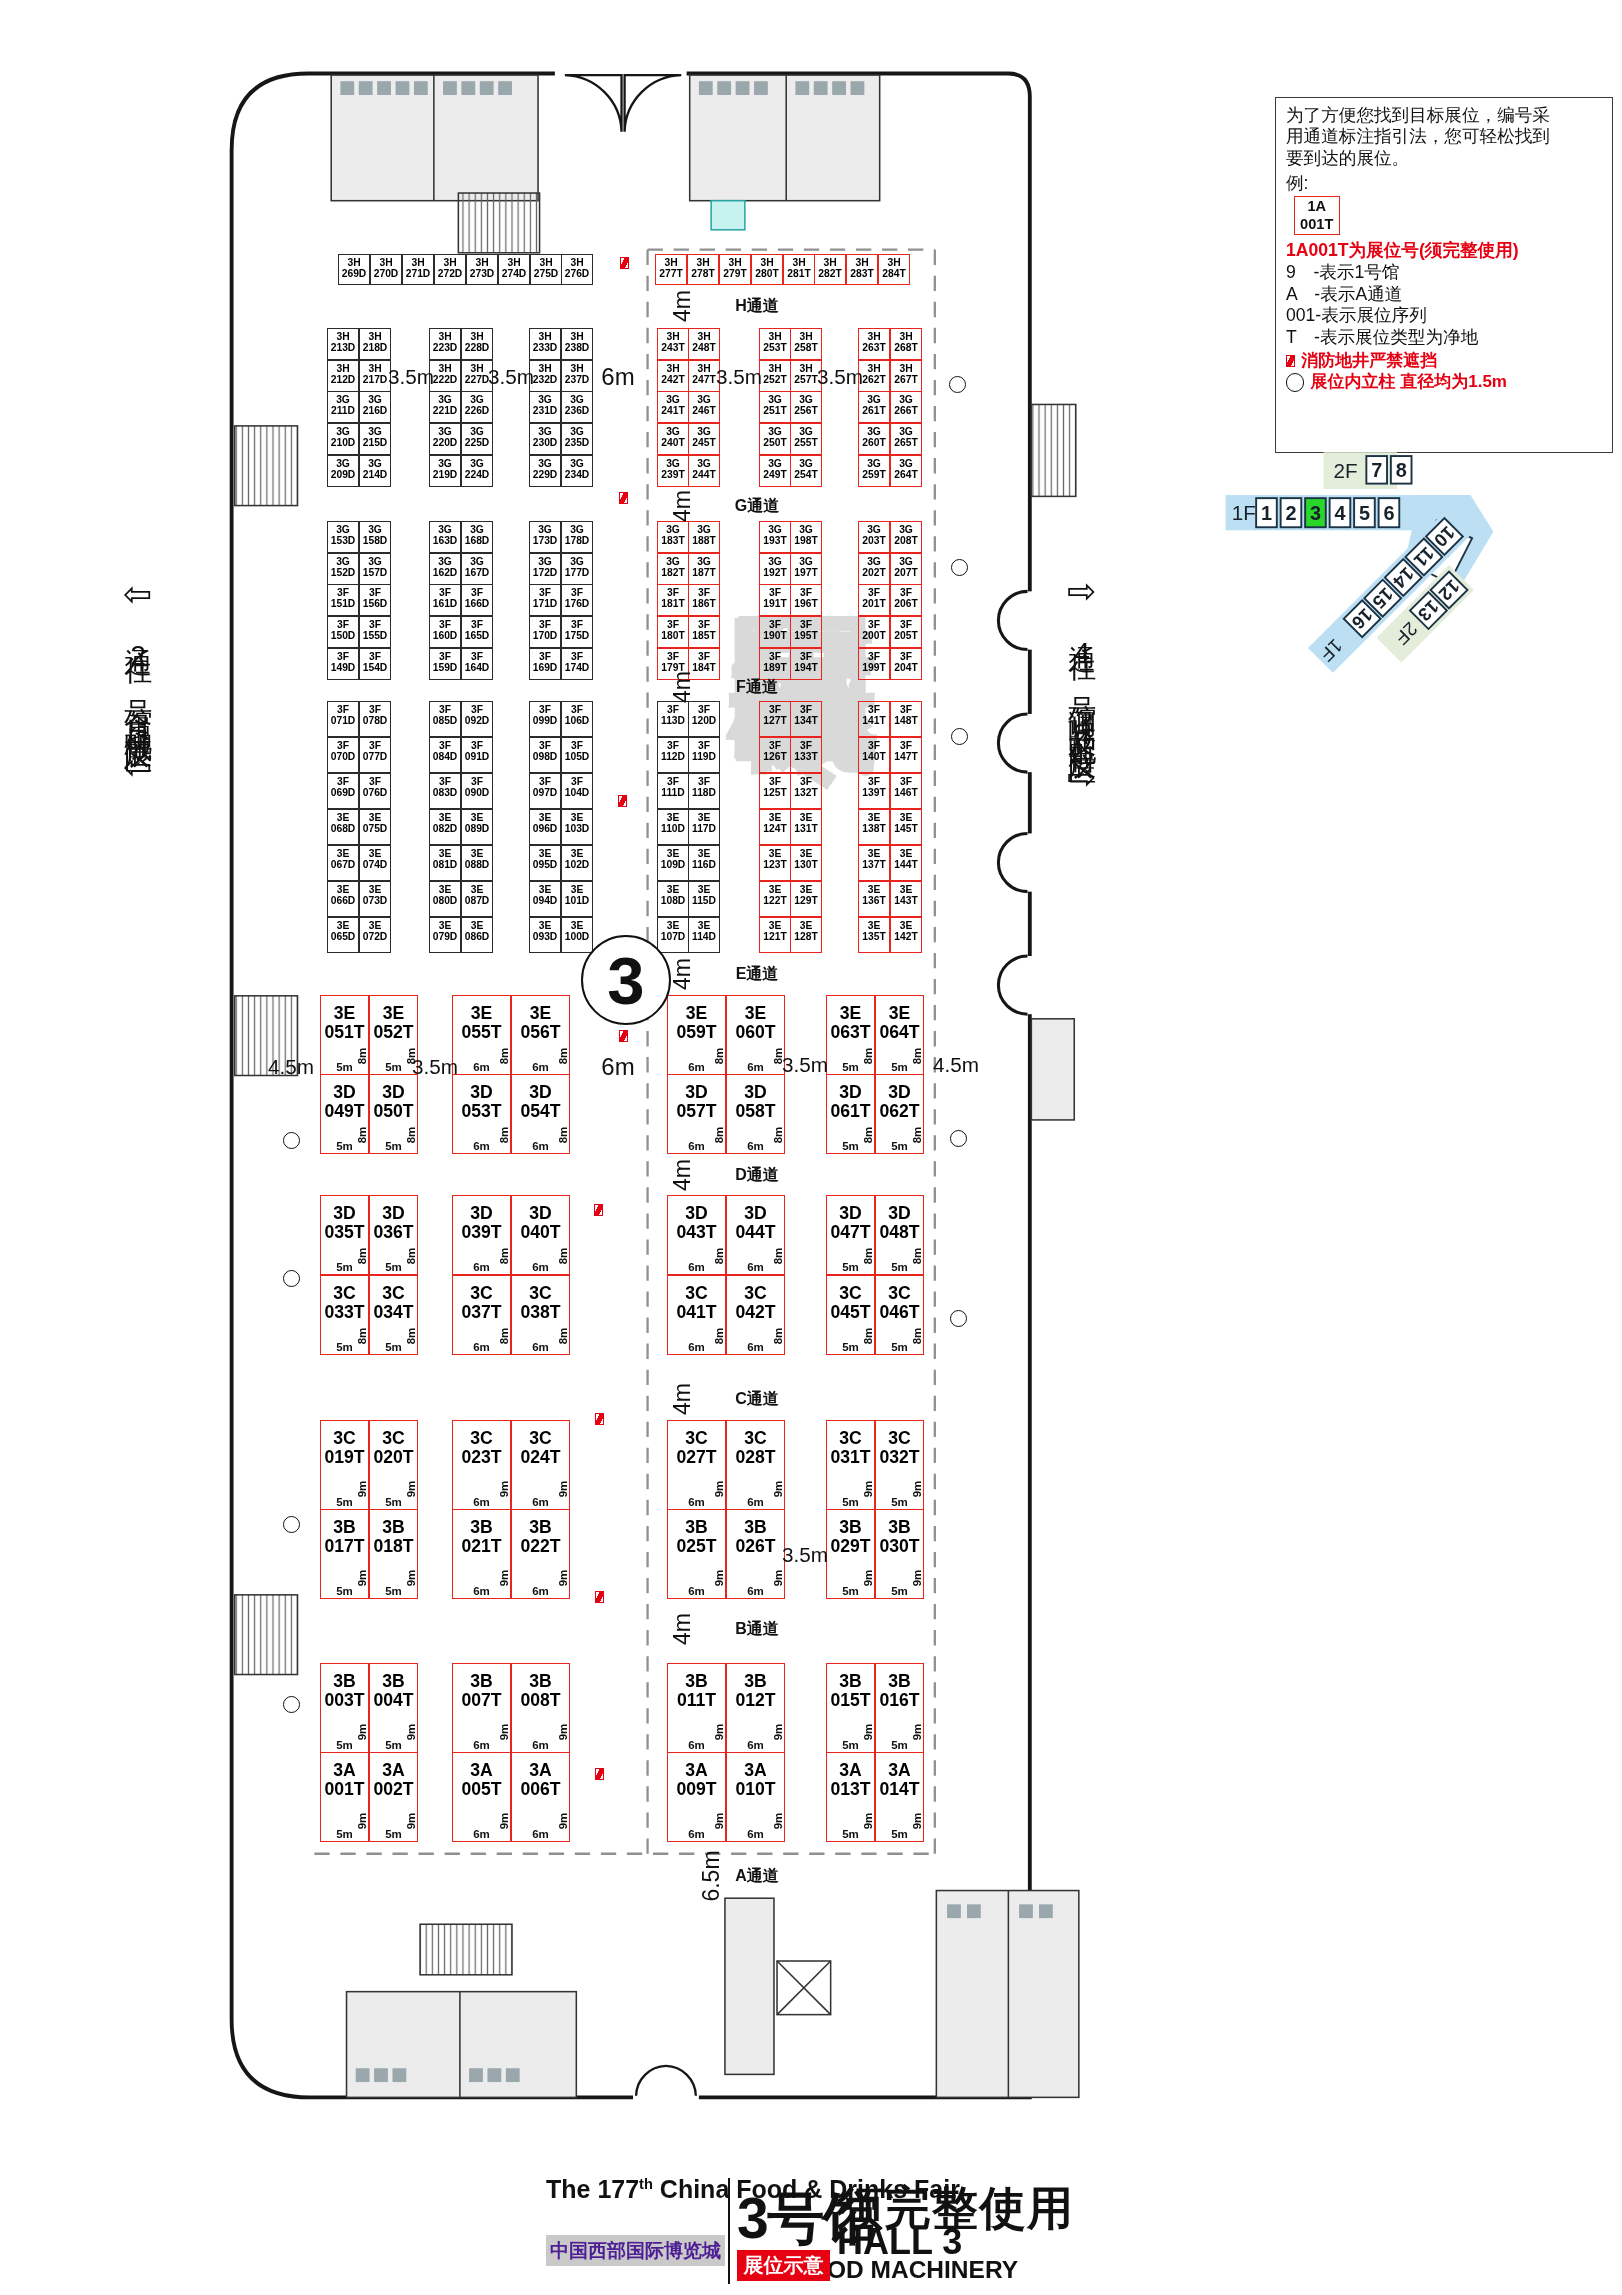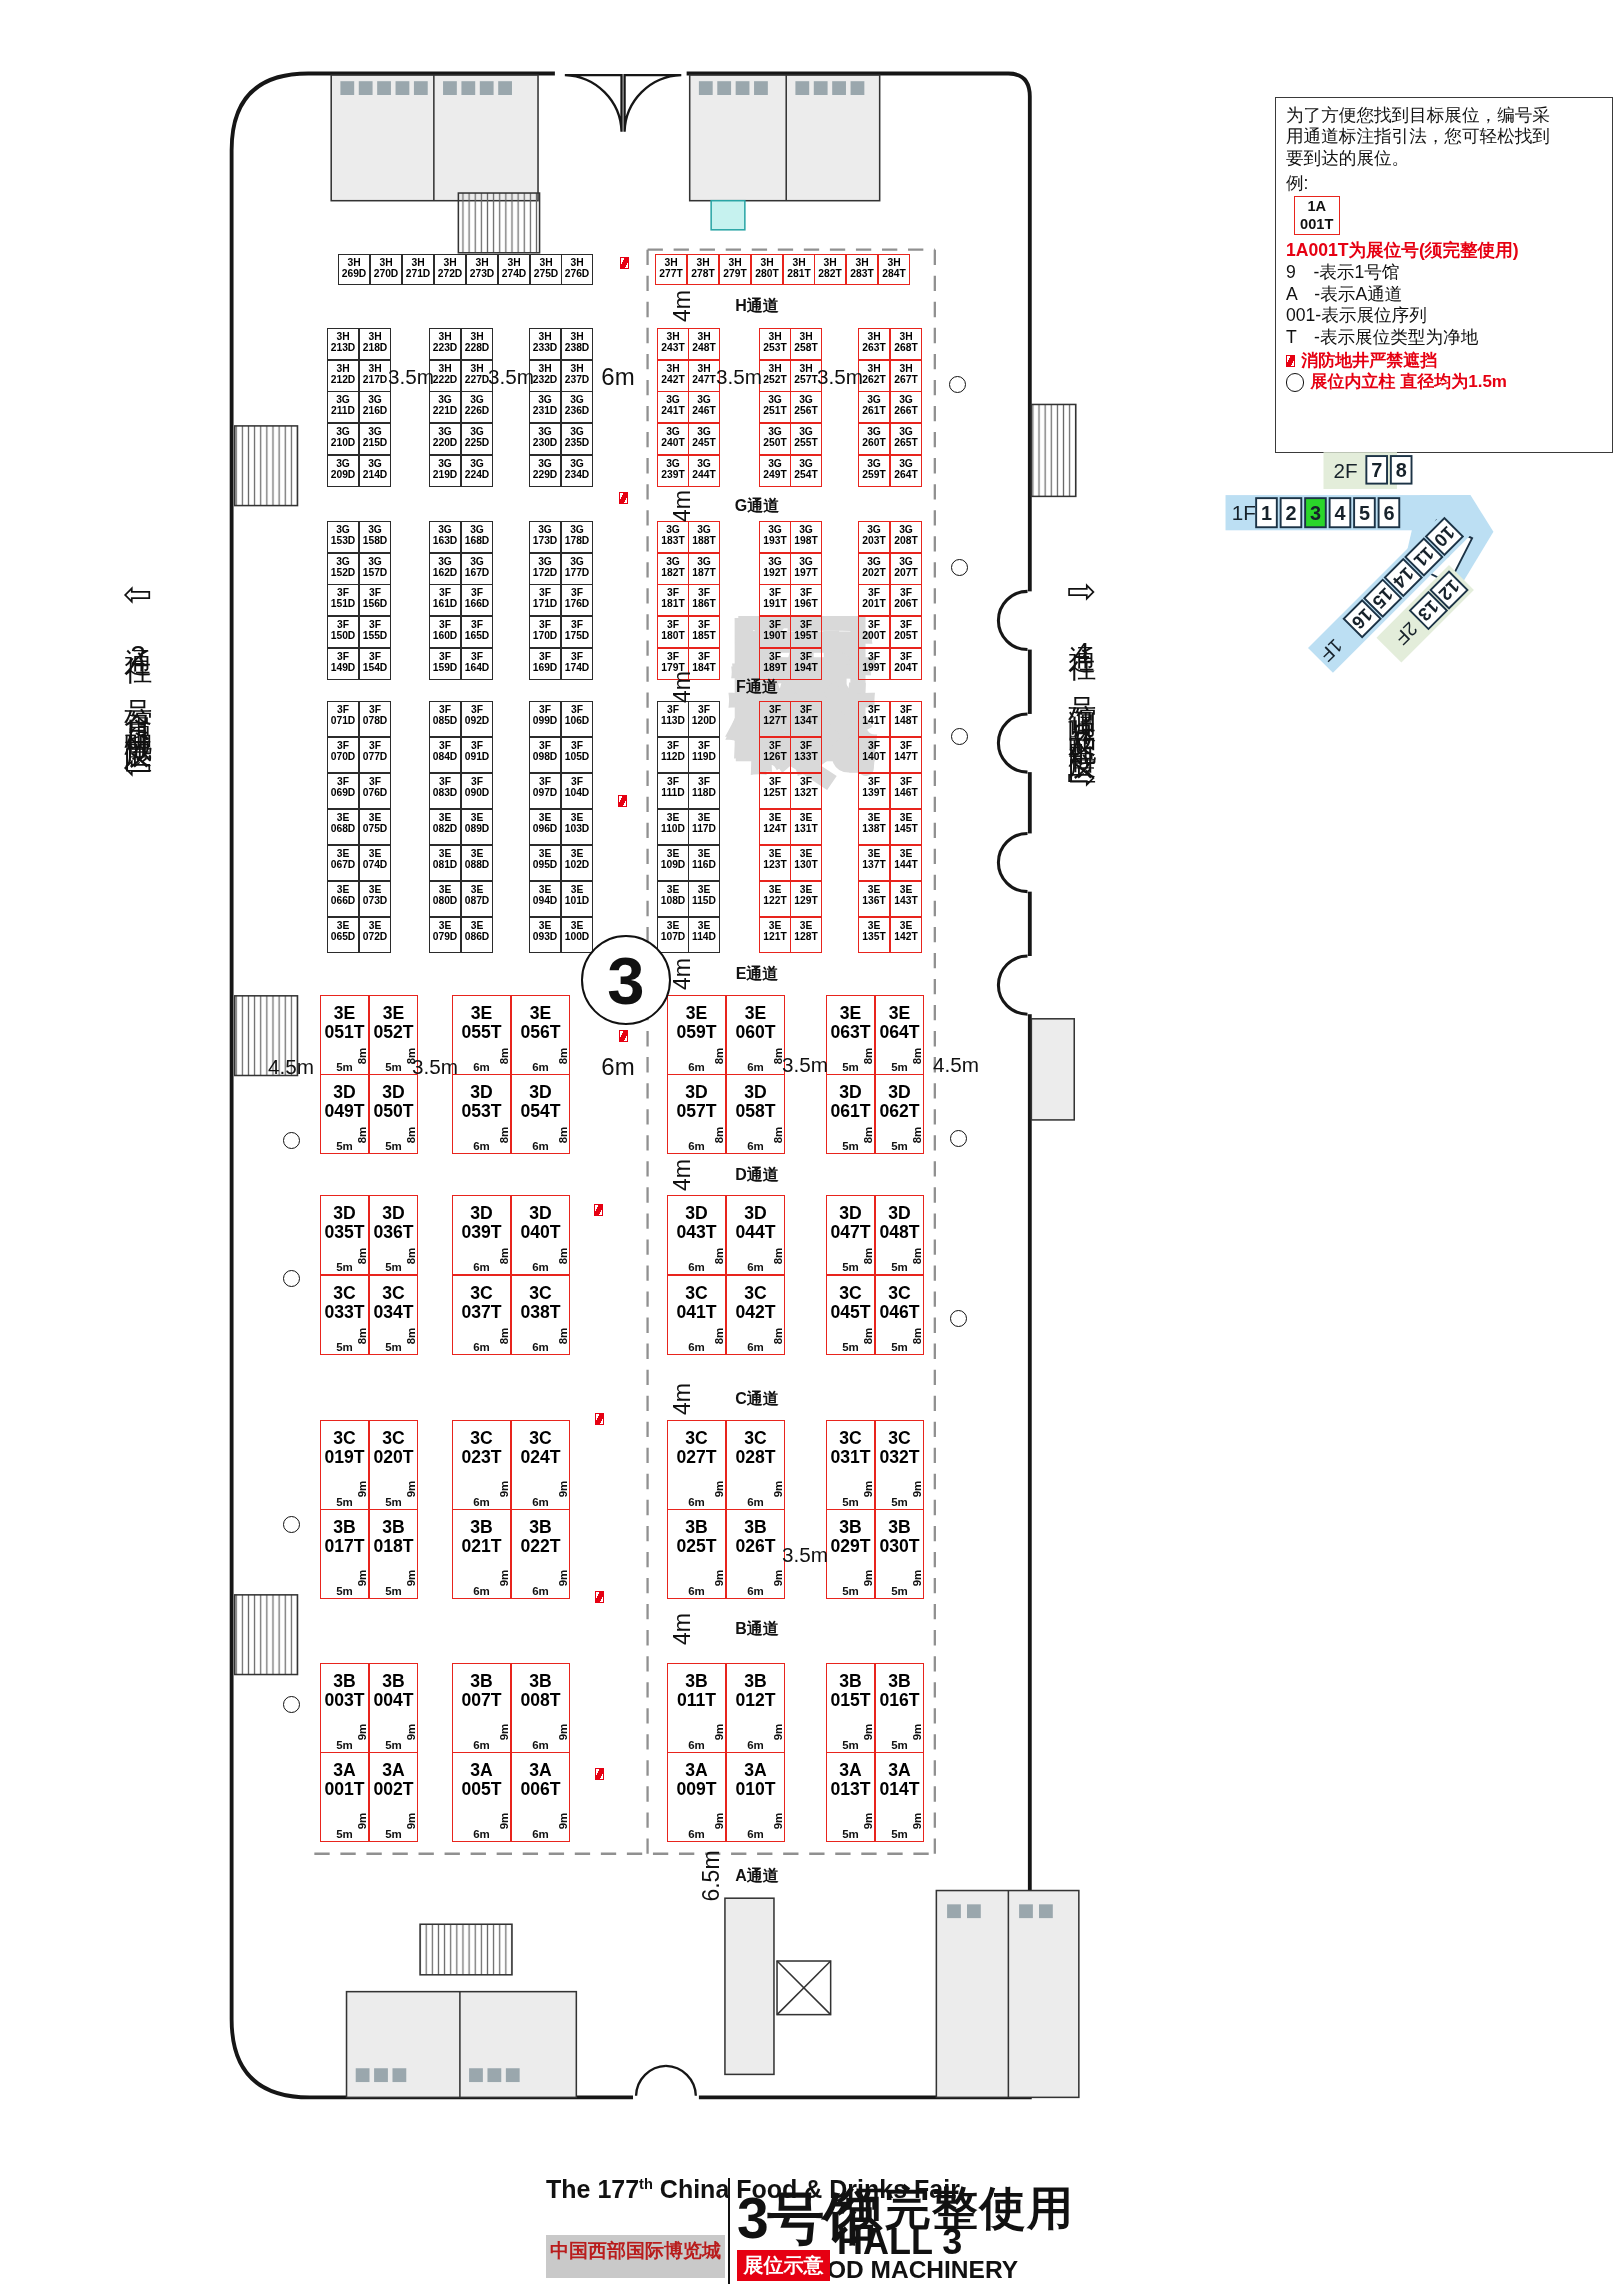--- a/index.html
+++ b/index.html
@@ -33,21 +33,21 @@
   .lg-line{font-size:17.6px;line-height:1.24}
   .lg-sw{display:flex;align-items:center;gap:6.1px;font-size:17px;line-height:1;margin-top:3.8px}
   .sw{width:13px;height:13px;border:1.9px solid;box-sizing:border-box;flex:none;background:#fff}
   .lg-note{display:flex;align-items:center;gap:6.1px;color:#e60012;font-weight:bold;font-size:17px;margin-top:3.1px;line-height:1.05}
   .lg-circ{width:18.4px;height:18.4px;border:1.9px solid #111;border-radius:50%;flex:none;box-sizing:border-box}
   .minimap{position:absolute;left:1224px;top:429px;z-index:6}
   .footer{position:absolute;left:0;top:2161px;width:1623px;height:135px;z-index:6}
   .f-en{position:absolute;left:546px;top:13.8px;font-size:25px;font-weight:bold;white-space:nowrap}
   .f-en sup{font-size:14.6px}
   .f-cn{position:absolute;left:544px;top:43px;font-size:34px;font-weight:bold;color:#e60012;white-space:nowrap}
-  .f-venue{position:absolute;left:546px;top:74px;width:179px;height:43px;background:#c9c9c9;color:#b91c1c;font-size:19px;font-weight:bold;text-align:center;line-height:31px}
+  .f-venue{position:absolute;left:546px;top:74px;width:179px;height:31px;background:#c9c9c9;color:#4c1d95;font-size:19px;font-weight:bold;text-align:center;line-height:31px}
   .f-div{position:absolute;left:728px;top:17px;width:2.3px;height:106px;background:#111}
   .f-hallcn{position:absolute;left:737px;top:20px;font-size:57px;font-weight:bold;letter-spacing:-1.5px}
   .f-cat{position:absolute;left:837px;top:17px;font-size:46px;font-weight:bold;letter-spacing:1.5px}
   .f-hallen{position:absolute;left:837px;top:60px;font-size:36px;font-weight:bold}
   .f-caten{position:absolute;left:793px;top:95px;font-size:24.5px;font-weight:bold;white-space:nowrap}
   .f-badge{position:absolute;left:737px;top:89px;width:93px;height:31px;background:#e60012;color:#fff;font-size:20px;font-weight:bold;text-align:center;line-height:31px}
 </style>
 </head>
 <body>
 

